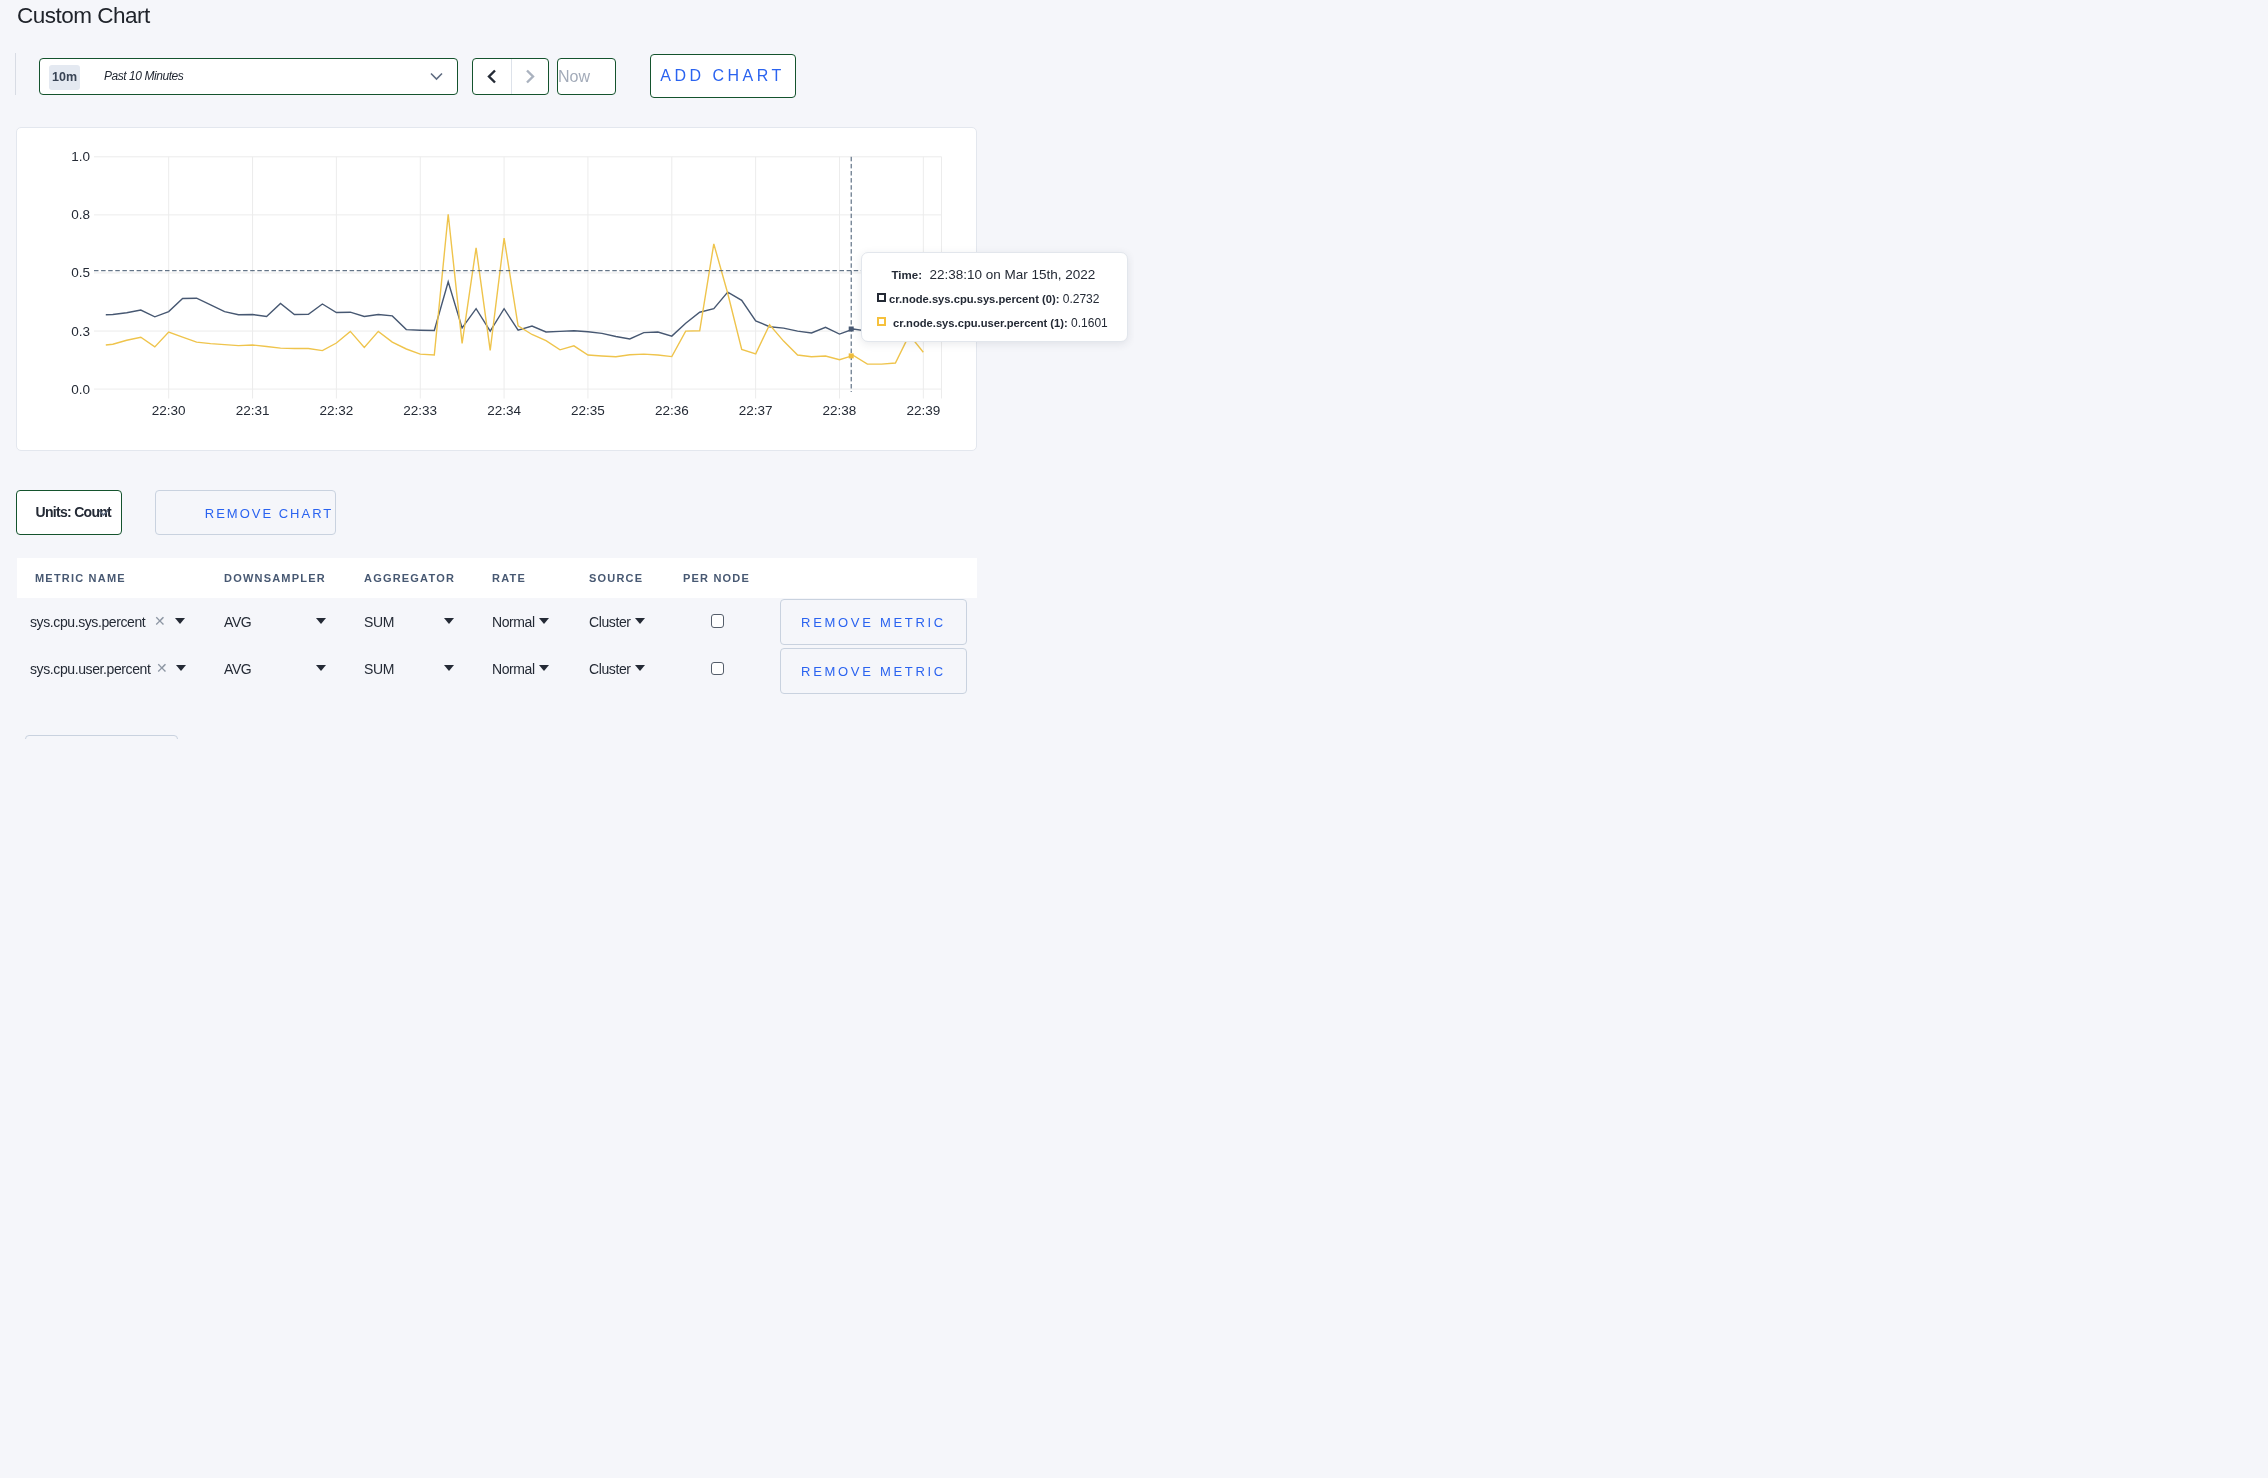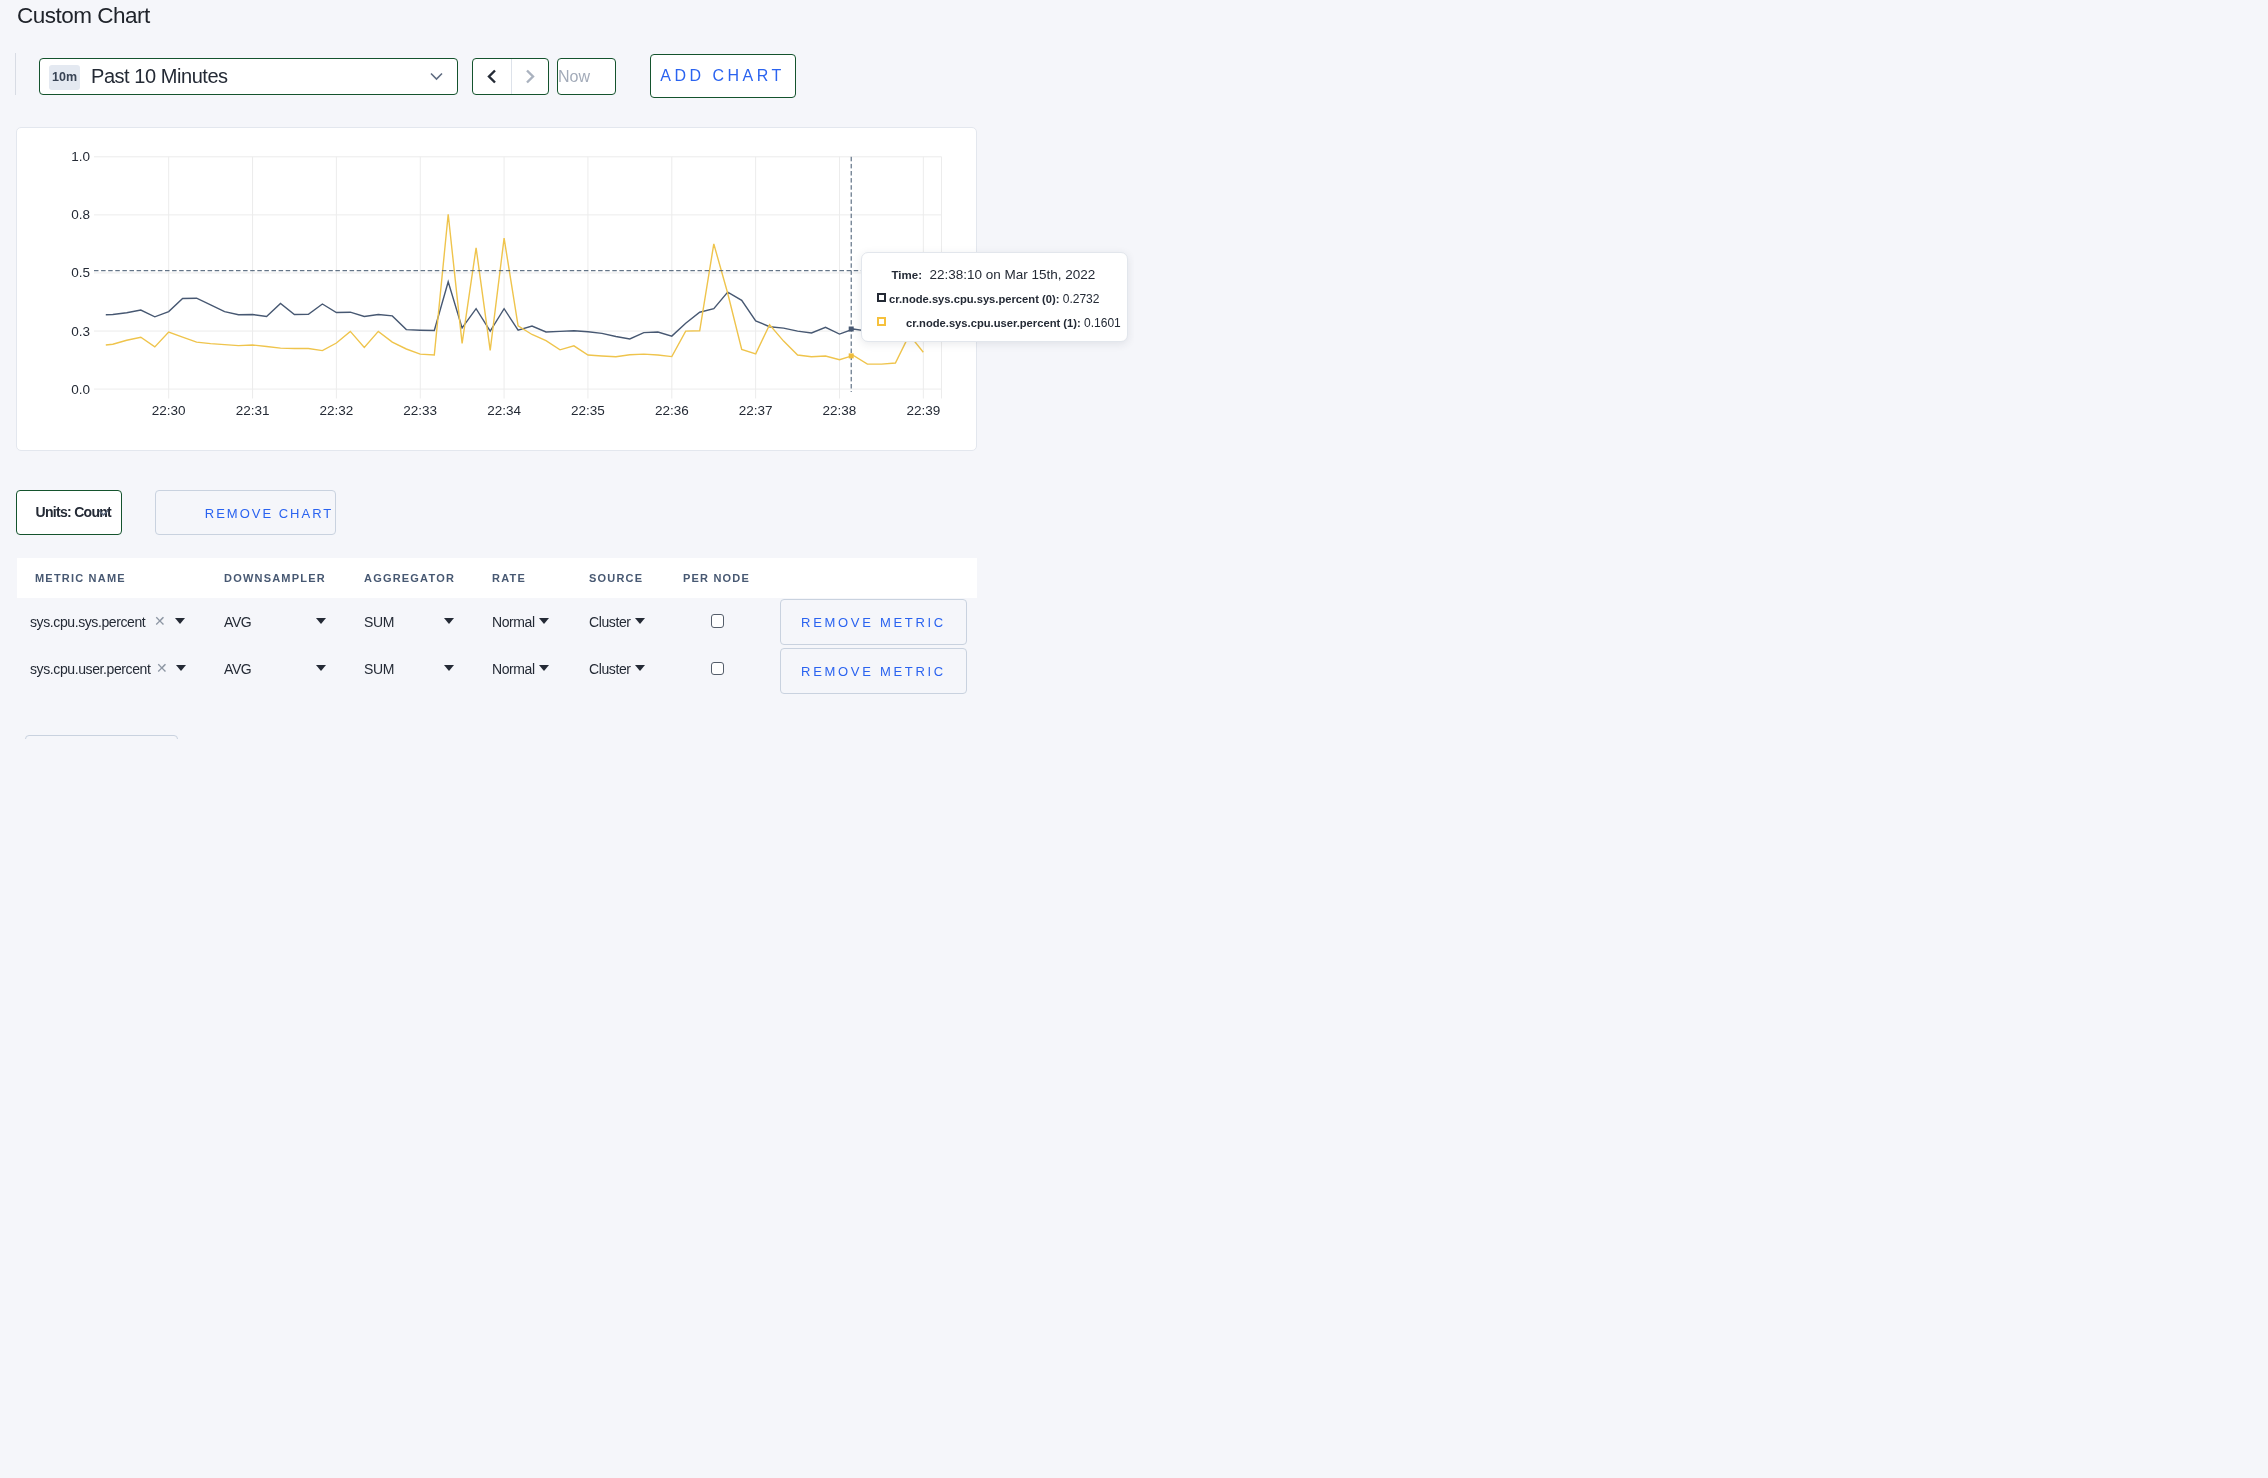--- a/index.html
+++ b/index.html
@@ -16,21 +16,21 @@
 </head>
 <body>
 <div id="page">
 
   <div class="abs" style="left:17px; top:3px; font-size:22.5px; letter-spacing:-0.5px; color:#20242b;">Custom Chart</div>
 
   <div class="abs" style="left:15px; top:53px; width:1px; height:42px; background:#d8dce4;"></div>
 
   <div class="abs whitebox" style="left:39px; top:57.5px; width:419px; height:37px;">
     <div class="abs" style="left:9px; top:6px; width:31px; height:25px; background:#e4e9f1; border-radius:3px; text-align:center; line-height:25px; font-size:12.5px; font-weight:bold; color:#394455;">10m</div>
-    <div class="abs" style="left:51px; top:0; line-height:35px; font-size:20px; letter-spacing:-0.45px; color:#242a35;">Past 10 Minutes</div>
+    <div class="abs" style="left:64px; top:0; line-height:35px; font-size:12px; letter-spacing:-0.45px; color:#242a35;font-style:italic;">Past 10 Minutes</div>
     <svg class="abs" style="right:14px; top:13px;" width="13" height="9" viewBox="0 0 13 9">
         <polyline points="1,1.5 6.5,7 12,1.5" fill="none" stroke="#5f6c80" stroke-width="1.6"></polyline>
       </svg>
   </div>
 
   <div class="abs whitebox" style="left:472px; top:57.5px; width:77px; height:37px;">
     <div class="abs" style="left:38px; top:0; width:1px; height:35px; background:#dde2ea;"></div>
     <svg class="abs" style="left:14px; top:10.5px;" width="10" height="15" viewBox="0 0 10 15">
         <polyline points="8,1.5 2,7.5 8,13.5" fill="none" stroke="#242a35" stroke-width="2.4"></polyline>
       </svg>
@@ -90,21 +90,21 @@
       <text x="839.5" y="414.5" text-anchor="middle">22:38</text>
       <text x="923.35" y="414.5" text-anchor="middle">22:39</text>
     </g>
   </svg>
 
   <div class="abs" style="left:861px; top:251.5px; width:267px; height:90px; background:#fff; border:1px solid #e2e6ec; border-radius:7px; box-shadow:0 2px 8px rgba(40,50,70,0.10); white-space:nowrap; overflow:hidden;">
     <div class="abs" style="left:29.5px; top:14px; font-size:13.5px; color:#242a35;"><b style="font-size:11.5px;">Time:</b>&nbsp; 22:38:10 on Mar 15th, 2022</div>
     <div class="abs" style="left:14.5px; top:40.5px; width:9px; height:9px; border:2px solid #242a35;"></div>
     <div class="abs" style="left:27px; top:39px; font-size:12px; color:#242a35;"><b style="font-size:11.2px;">cr.node.sys.cpu.sys.percent (0):</b> 0.2732</div>
     <div class="abs" style="left:14.5px; top:64.5px; width:9px; height:9px; border:2px solid #f6c13c;"></div>
-    <div class="abs" style="left:44px; top:63px; font-size:12px; color:#242a35;"><b style="font-size:11.2px;">cr.node.sys.cpu.user.percent (1):</b> 0.1601</div>
+    <div class="abs" style="left:31px; top:63px; font-size:12px; color:#242a35;"><b style="font-size:11.2px;">cr.node.sys.cpu.user.percent (1):</b> 0.1601</div>
   </div>
 
   <div class="abs whitebox" style="left:15.5px; top:489.5px; width:106px; height:45px;">
     <div class="abs" style="left:19px; top:0; line-height:43px; font-size:14px; letter-spacing:-0.7px; font-weight:bold; color:#242a35;">Units: Count</div>
     <svg class="abs" style="right:12px; top:18px;" width="11" height="8" viewBox="0 0 11 8">
         <polyline points="1,1.5 5.5,6 10,1.5" fill="none" stroke="#5f6c80" stroke-width="1.5"></polyline>
       </svg>
   </div>
   <div class="abs ghostbtn" style="left:155px; top:489.5px; width:181px; height:45px; text-align:center; line-height:43px;padding-left:47px;"><span class="bluetext" style="letter-spacing:2px;">REMOVE CHART</span></div>
 

